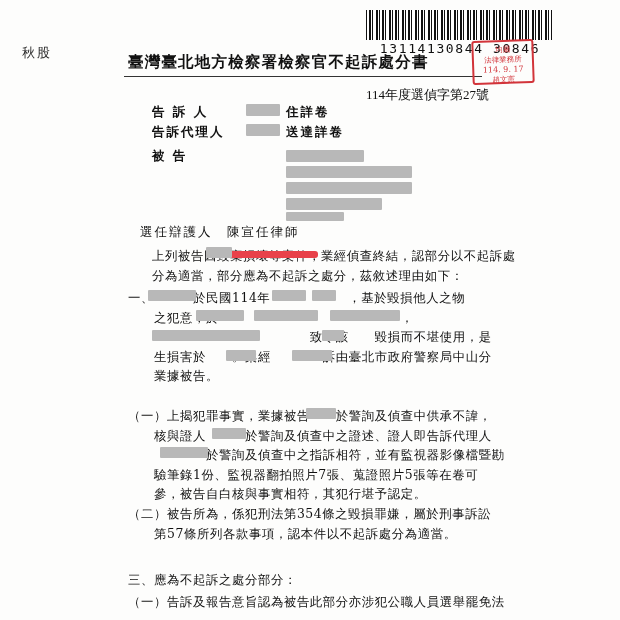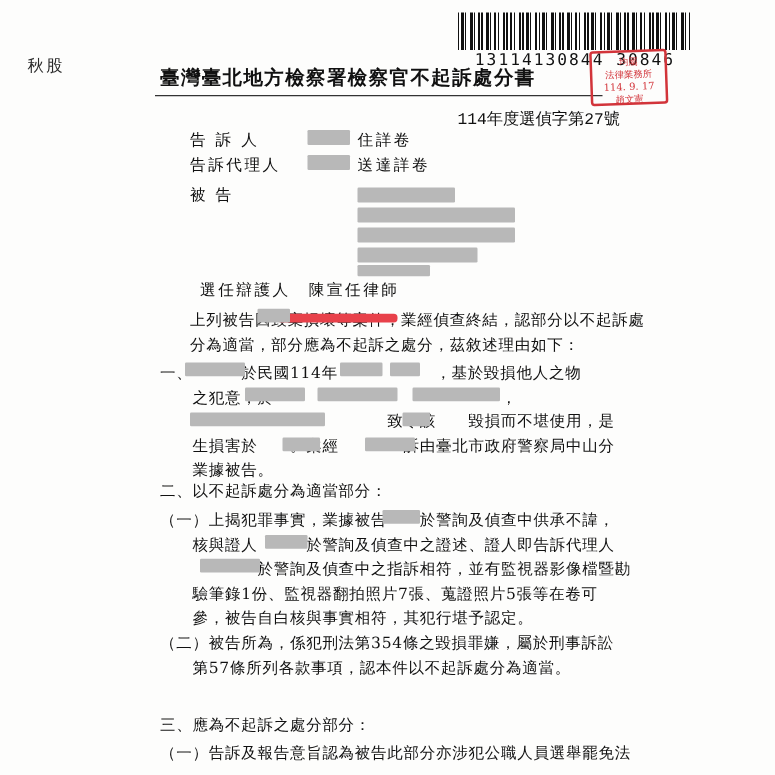--- a/index.html
+++ b/index.html
@@ -97,31 +97,32 @@
     font-family: "DejaVu Serif", "Liberation Serif", serif;
   }
   .seal .s2 { letter-spacing: 0px; }
   .seal .s3 { font-size: 8px; }
 
   .case-no {
     position: absolute;
     left: 366px;
     top: 86px;
     font-size: 13px;
-    font-family: Liberation Mono, monospace;
+    font-family: Liberation Serif, serif;
     color: #111;
   }
 
   
   .party {
     position: absolute;
     font-size: 12.5px;
     font-family: "DejaVu Serif", "Liberation Serif", serif;
     color: #111;
     letter-spacing: 2px;
+    font-weight: bold;
   }
   .party-label { position: absolute; left: 152px; }
   .party-val { position: absolute; }
 
   .redact {
     position: absolute;
     background: #b8b8b8;
     border-radius: 1px;
   }
 
@@ -134,21 +135,21 @@
     font-size: 12.4px;
     line-height: 19.6px;
     font-family: "DejaVu Serif", "Liberation Serif", serif;
     color: #111;
     letter-spacing: 0.6px;
     text-align: justify;
   }
   .body-text .ln { display: block; white-space: pre; }
   .defender {
     position: absolute;
-    left: 160px;
+    left: 140px;
     top: 224px;
     font-size: 12.5px;
     letter-spacing: 2px;
     font-family: "DejaVu Serif", "Liberation Serif", serif;
     color: #111;
   }
   .sec {
     position: absolute;
     left: 128px;
     width: 356px;
@@ -231,23 +232,20 @@
   <div class="redact" style="left:272px; top:290px; width:34px; height:11px"></div>
   <div class="redact" style="left:312px; top:290px; width:24px; height:11px"></div>
   <div class="redact" style="left:196px; top:310px; width:48px; height:11px"></div>
   <div class="redact" style="left:254px; top:310px; width:64px; height:11px"></div>
   <div class="redact" style="left:330px; top:310px; width:70px; height:11px"></div>
   <div class="redact" style="left:152px; top:330px; width:108px; height:11px"></div>
   <div class="redact" style="left:322px; top:330px; width:22px; height:11px"></div>
   <div class="redact" style="left:226px; top:350px; width:30px; height:11px"></div>
   <div class="redact" style="left:292px; top:350px; width:40px; height:11px"></div>
 
-  <div class="sec" style="top:383px">
-    <span class="ln">二、以不起訴處分為適當部分：</span>
-  </div>
 
   <div class="sec" style="top:406px">
     <span class="ln">（一）上揭犯罪事實，業據被告　　於警詢及偵查中供承不諱，</span>
     <span class="ln">　　核與證人　　　於警詢及偵查中之證述、證人即告訴代理人</span>
     <span class="ln">　　　　　　於警詢及偵查中之指訴相符，並有監視器影像檔暨勘</span>
     <span class="ln">　　驗筆錄1份、監視器翻拍照片7張、蒐證照片5張等在卷可</span>
     <span class="ln">　　參，被告自白核與事實相符，其犯行堪予認定。</span>
   </div>
   <div class="redact" style="left:306px; top:408px; width:30px; height:11px"></div>
   <div class="redact" style="left:212px; top:428px; width:34px; height:11px"></div>

